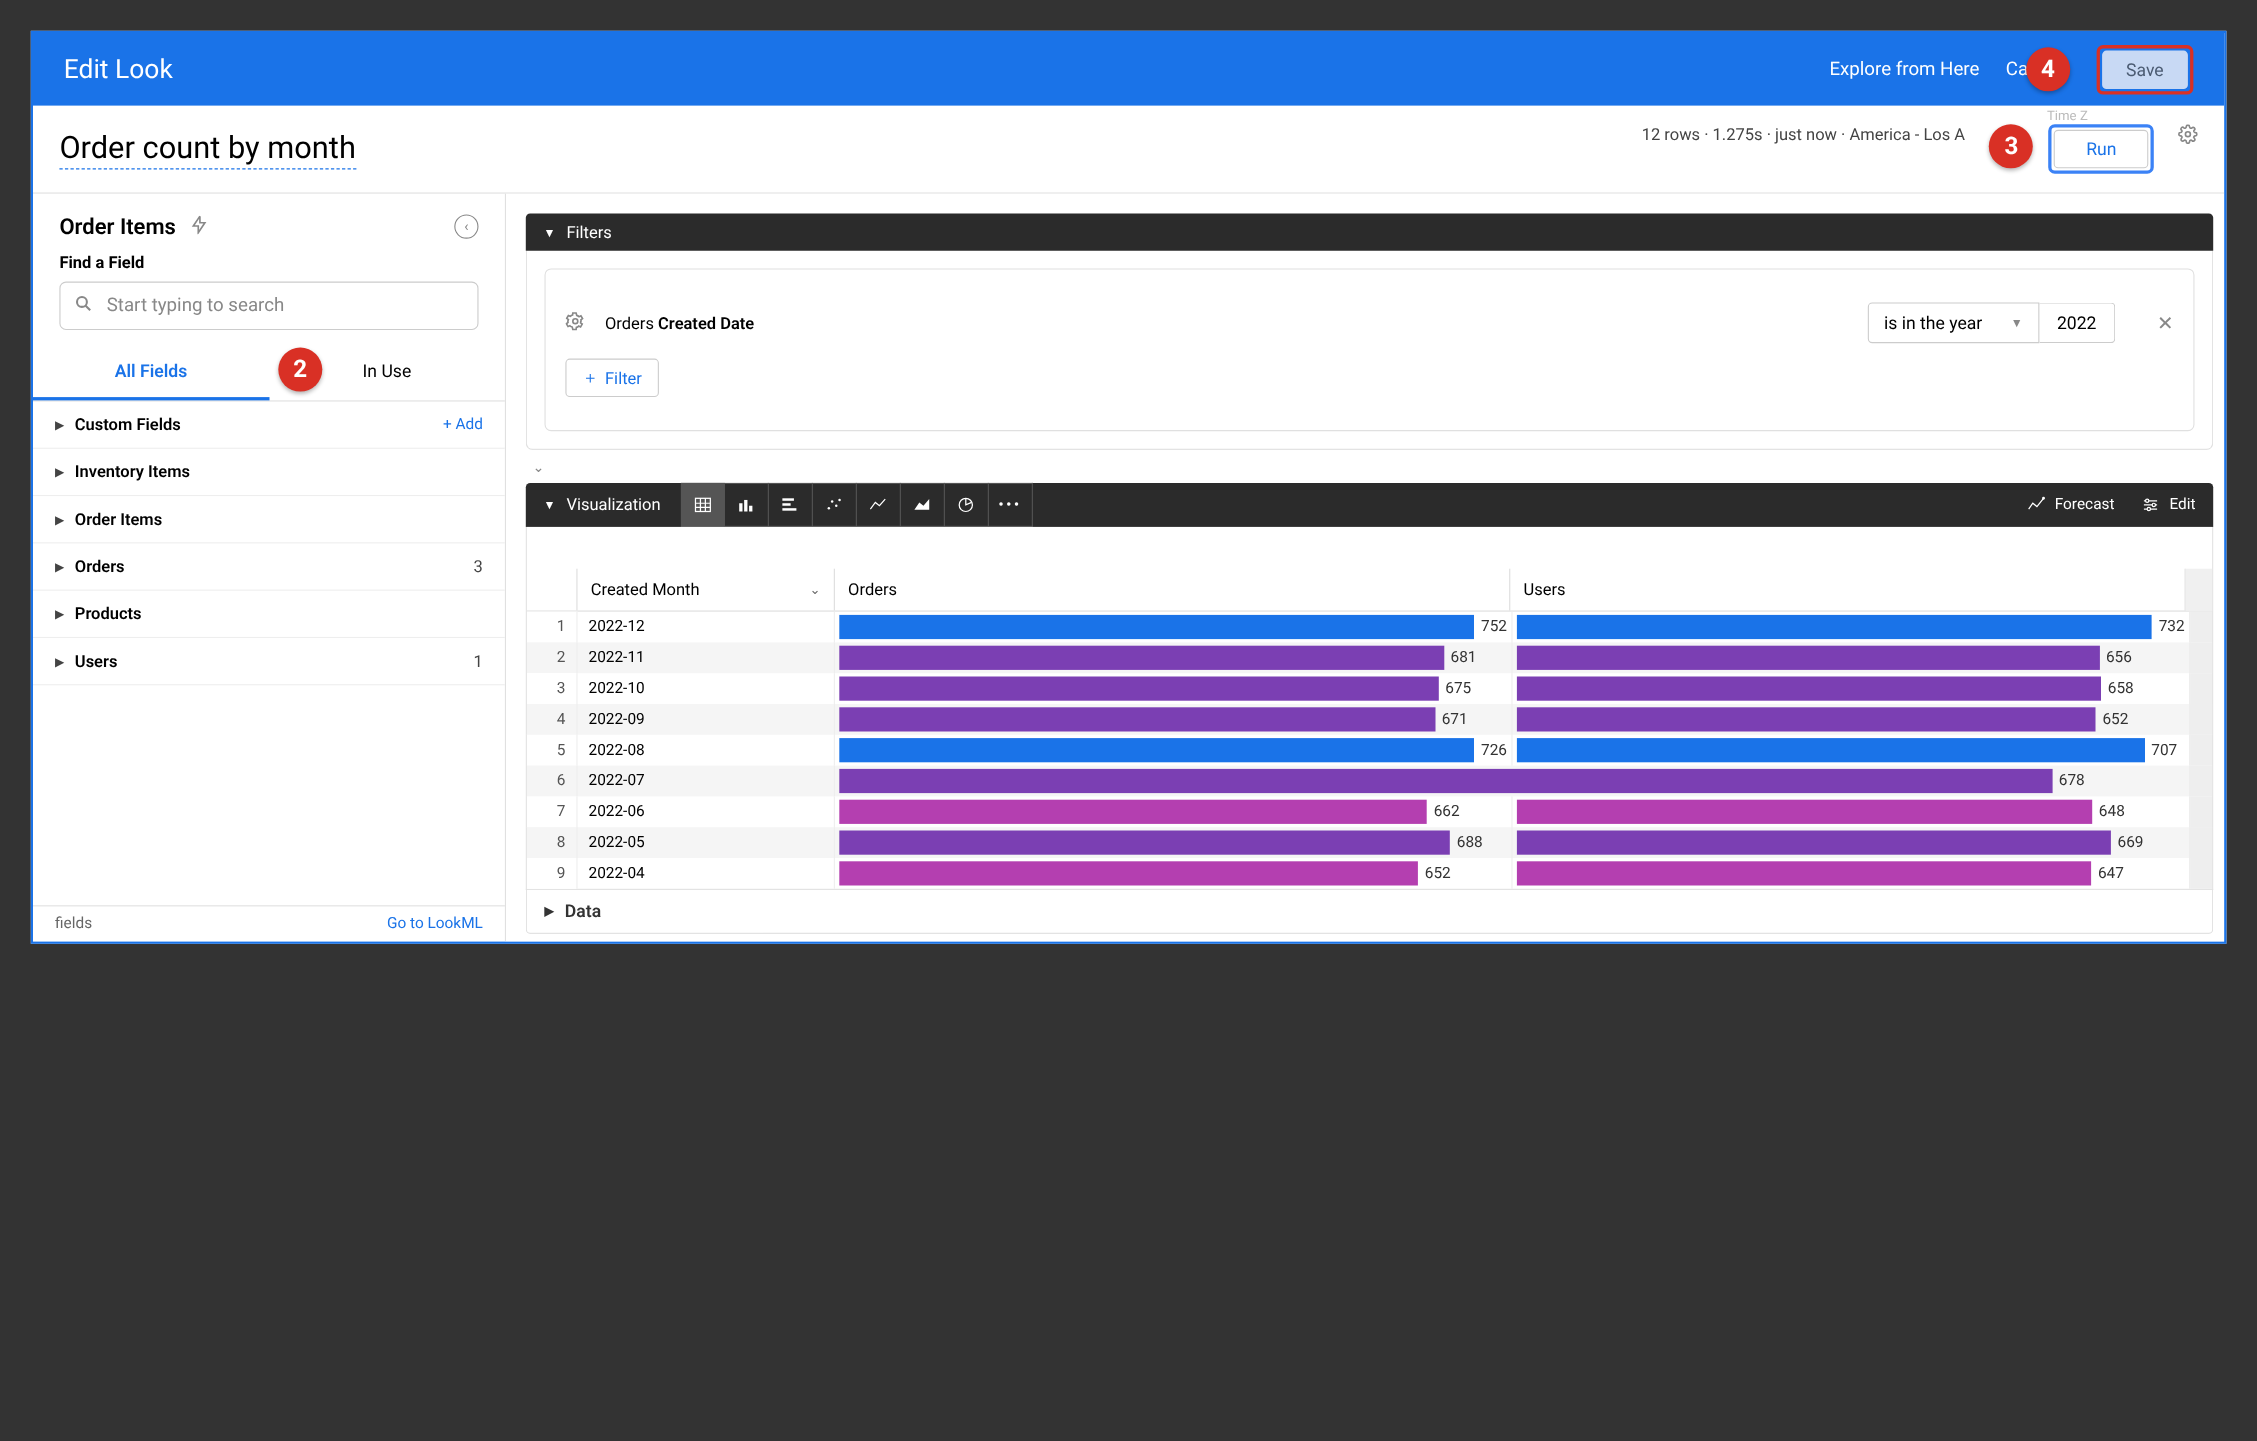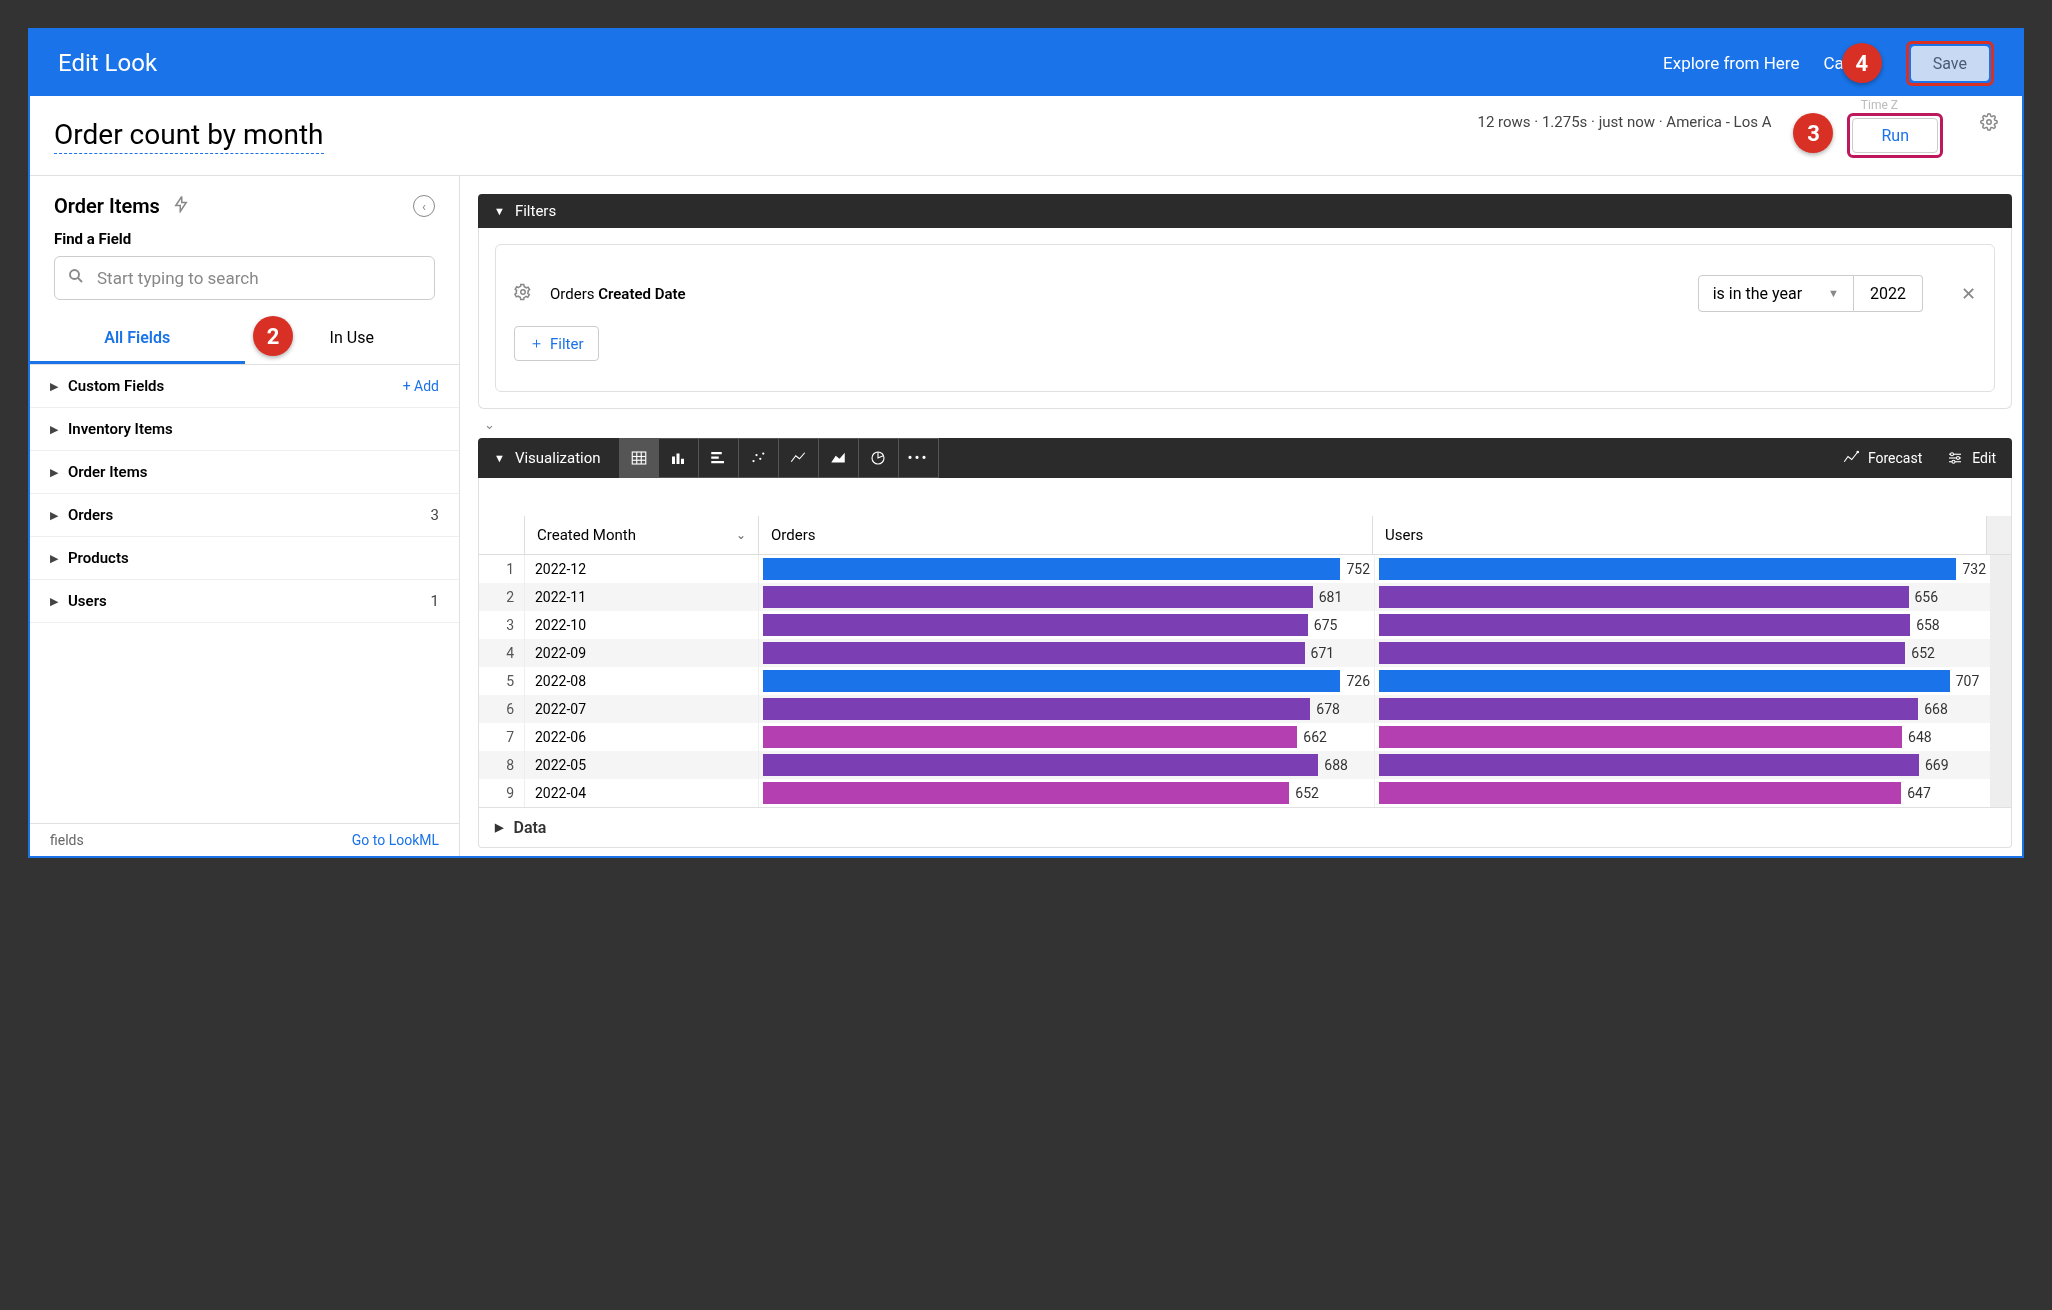--- a/index.html
+++ b/index.html
@@ -13,21 +13,21 @@
 .topbar-link { color: #fff; font-size: 17px; cursor: pointer; }
 .save-btn { background: #c8d9f4; color: #4b5b72; border: none; padding: 8px 22px; font-size: 16px; border-radius: 4px; cursor: pointer; position: relative; }
 .save-box { position: relative; padding: 2px; border: 3px solid #d93025; border-radius: 6px; }
 
 
 .subhead { display: flex; align-items: center; padding: 12px 24px; border-bottom: 1px solid #e0e0e0; height: 80px; }
 .look-title { font-size: 28px; font-weight: 400; border-bottom: 1px dashed #1a73e8; padding-bottom: 2px; }
 .subhead-spacer { flex: 1; }
 .subhead-meta { font-size: 15px; color: #444; margin-right: 10px; }
 .tz-label { font-size: 12px; color: #bbb; position: absolute; top: -15px; right: 100px; }
-.run-box { position: relative; border: 3px solid #be185d; border-radius: 6px; padding: 2px; margin-right: 19px; }
+.run-box { position: relative; border: 3px solid #3b82f6; border-radius: 6px; padding: 2px; margin-right: 4px; }
 .run-btn { background: #fff; color: #1a73e8; border: 1px solid #ccc; padding: 7px 28px; font-size: 16px; border-radius: 4px; cursor: pointer; }
 .gear-sm { color: #888; cursor: pointer; }
 
 
 .body { flex: 1; display: flex; overflow: hidden; }
 .side { width: 430px; border-right: 1px solid #e0e0e0; display: flex; flex-direction: column; }
 .side-head { padding: 18px 24px 12px; display: flex; align-items: center; }
 .side-title { font-size: 20px; font-weight: 600; }
 .bolt { margin-left: 12px; color: #888; }
 .collapse-ic { margin-left: auto; width: 22px; height: 22px; border: 1.5px solid #888; border-radius: 50%; display: flex; align-items: center; justify-content: center; color: #888; cursor: pointer; font-size: 13px; }
@@ -425,26 +425,20 @@
             </div>
             <div class="trow alt">
               <div class="td num">6</div>
               <div class="td mon">2022-07</div>
               <div class="td bar">
                 <div class="bar-outer">
                   <div class="bar-fill" style="width: 90.1596%; background: rgb(123, 63, 179);"></div>
                   <span class="bar-val">678</span>
                 </div>
               </div>
-              <div class="td bar">
-                <div class="bar-outer">
-                  <div class="bar-fill" style="width: 88.8298%; background: rgb(123, 63, 179);"></div>
-                  <span class="bar-val">668</span>
-                </div>
-              </div>
               <div class="td pad"></div>
             </div>
             <div class="trow">
               <div class="td num">7</div>
               <div class="td mon">2022-06</div>
               <div class="td bar">
                 <div class="bar-outer">
                   <div class="bar-fill" style="width: 88.0319%; background: rgb(180, 63, 176);"></div>
                   <span class="bar-val">662</span>
                 </div>

